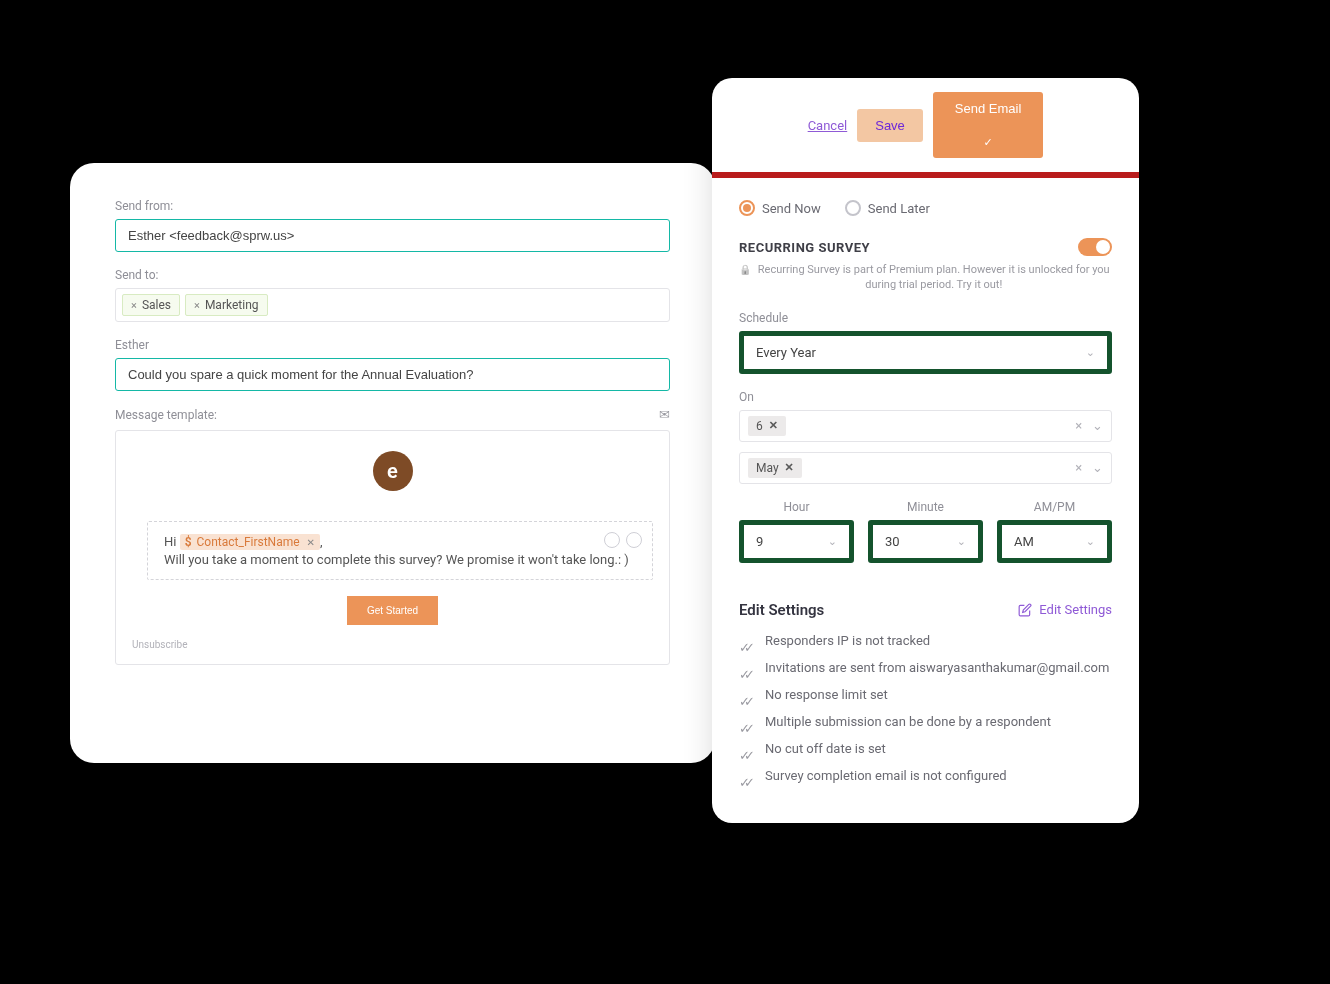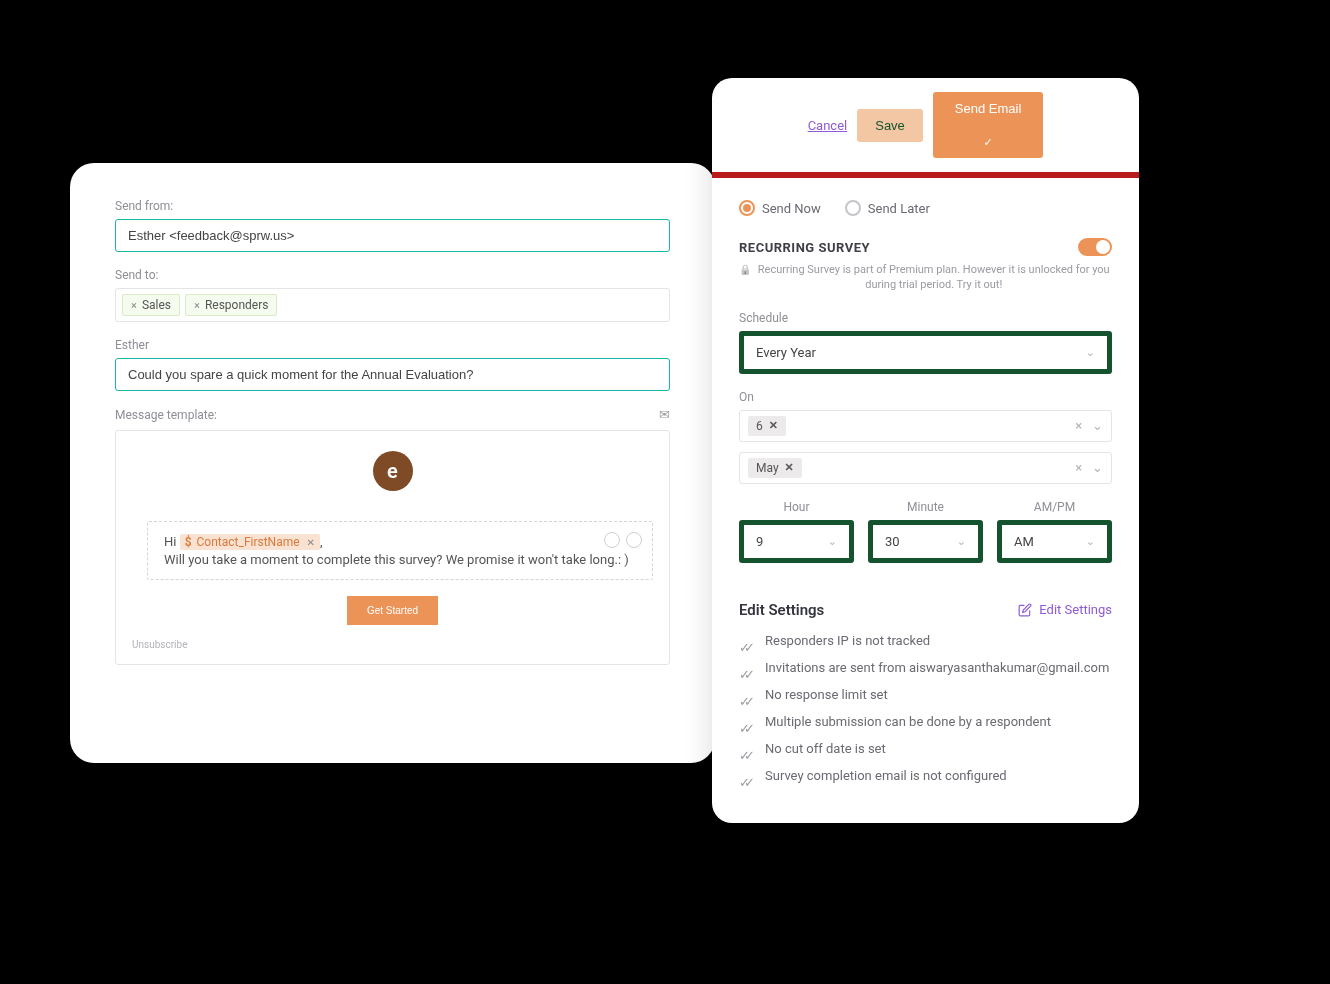--- a/index.html
+++ b/index.html
@@ -162,21 +162,21 @@
       gap: 10px;
     }
     .cancel-link {
       color: #8f5ad6;
       text-decoration: underline;
       font-size: 13px;
       cursor: pointer;
     }
     .save-btn {
       background: #f3c7a3;
-      color: #14532d;
+      color: #6d28d9;
       border: none;
       padding: 9px 18px;
       border-radius: 3px;
       font-size: 13px;
       cursor: pointer;
     }
     .send-email-btn {
       background: #ec9458;
       color: #fff;
       border: none;
@@ -373,21 +373,21 @@
   <input class="field-input" value="Esther &lt;feedback@sprw.us&gt;" style="">
 
   <label class="field-label">Send to:</label>
   <div class="tag-container">
     <span class="tag">
       <span class="x">×</span>
       <span>Sales</span>
     </span>
     <span class="tag">
       <span class="x">×</span>
-      <span>Responders</span>
+      <span>Marketing</span>
     </span>
   </div>
 
   <label class="field-label">Esther</label>
   <input class="field-input" value="Could you spare a quick moment for the Annual Evaluation?" style="">
 
   <div class="msg-template-header">
     <label class="field-label">Message template:</label>
     <span style="color:#9a9aa1;font-size:13px;">✉</span>
   </div>

